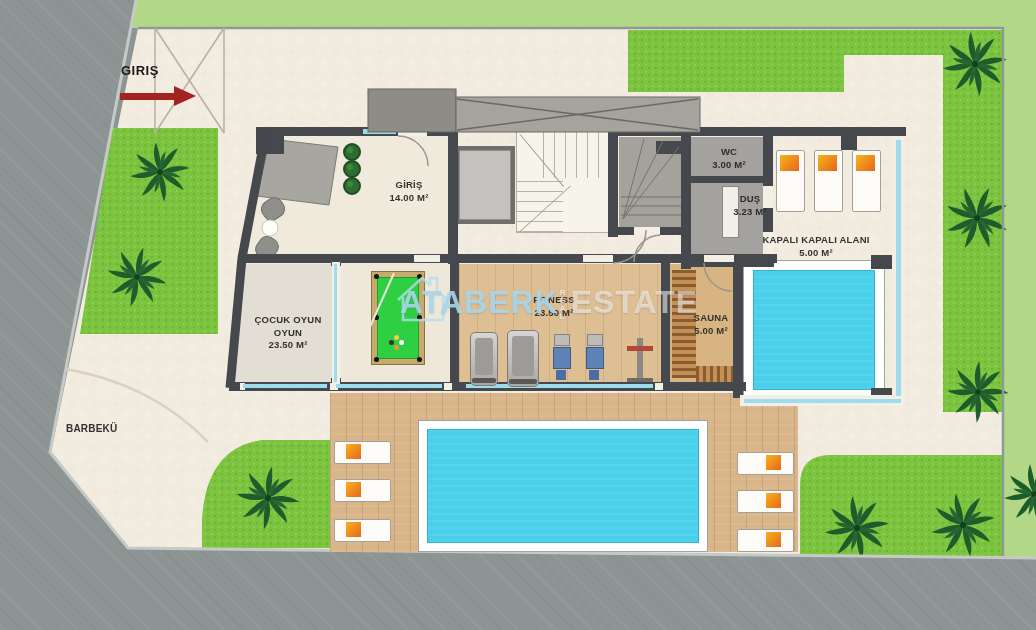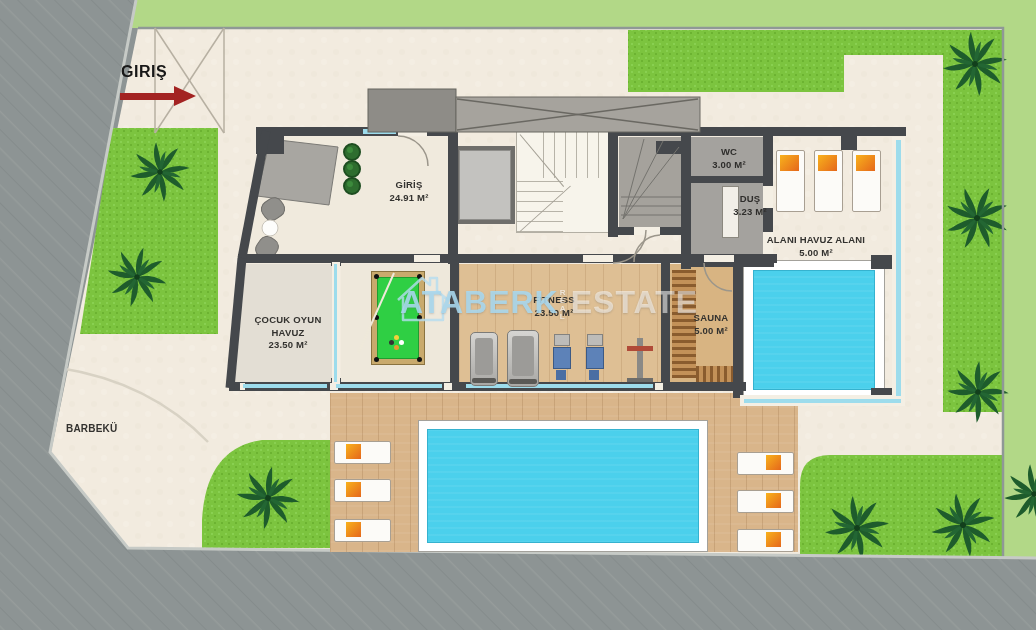--- a/index.html
+++ b/index.html
@@ -19,21 +19,21 @@
   .pool-water{position:absolute;background:var(--pool_water,#4bd0ec);box-shadow:inset 0 0 0 1px #35b2cf;
         background-image:repeating-linear-gradient(0deg,rgba(255,255,255,.06) 0 2px,rgba(0,0,0,0) 2px 7px);}
   .lounger{position:absolute;width:55px;height:21px;background:#fcfbf8;border:1px solid #a89f92;border-radius:2px;z-index:35;}
   .lounger .tw{position:absolute;top:2px;width:15px;height:15px;background:linear-gradient(135deg,#f8b21c,#e5671b);}
   .lounger.l .tw{left:11px;} .lounger.r .tw{left:28px;}
   .lounger-v{position:absolute;width:27px;height:60px;background:#fcfbf8;border:1px solid #a89f92;border-radius:2px;z-index:35;}
   .lounger-v .tw{position:absolute;left:3px;top:4px;width:19px;height:16px;background:linear-gradient(135deg,#f8b21c,#e5671b);}
   .lbl{position:absolute;z-index:40;transform:translateX(-50%);text-align:center;
        font-weight:bold;font-size:9.5px;line-height:1.32;color:#33322f;letter-spacing:.2px;white-space:nowrap;}
   .lbl.free{transform:none;text-align:right;}
-  #entrance-label{position:absolute;z-index:40;font-weight:bold;font-size:16px;letter-spacing:.5px;color:#181818;}
+  #entrance-label{position:absolute;z-index:40;font-weight:bold;font-size:13px;letter-spacing:.5px;color:#181818;}
   #barbecue-label{font-size:10px;}
   #arrow{position:absolute;z-index:40;width:80px;height:21px;}
   #arrow .bar{position:absolute;left:0;top:7px;width:54px;height:7px;background:var(--accent_red,#a32322);}
   #arrow .head{position:absolute;left:54px;top:0;width:0;height:0;
       border-left:22px solid var(--accent_red,#a32322);border-top:10.5px solid transparent;border-bottom:10.5px solid transparent;}
   #watermark{position:absolute;left:394px;top:268px;width:310px;height:100px;z-index:50;pointer-events:none;}
   #wm-title{position:absolute;left:6px;top:16px;white-space:nowrap;
       font-weight:bold;font-size:32px;letter-spacing:1px;text-shadow:0 1px 2px rgba(90,90,90,.25);}
   #wm-brand{color:rgba(168,216,239,.88);}
   #wm-real{display:inline-block;vertical-align:middle;font-size:8px;letter-spacing:0;color:rgba(255,255,255,.65);
@@ -351,37 +351,37 @@
     </div>
 
   <div id="entrance-label" style="left:121px;top:63px;">GIRIŞ</div>
   <div id="arrow" style="left:120px;top:86px;">
     <div class="bar"></div>
       <div class="head"></div>
   </div>
 
   <div class="lbl" style="left:409px;top:179px;">
     <div>GİRİŞ</div>
-    <div>24.91 M²</div>
+    <div>14.00 M²</div>
   </div>
   <div class="lbl" style="left:729px;top:146px;color:#2e2d2b;">
     <div>WC</div>
     <div>3.00 M²</div>
   </div>
   <div class="lbl" style="left:750px;top:193px;color:#2e2d2b;text-align:center;">
     <div>DUŞ</div>
     <div>3.23 M²</div>
   </div>
   <div class="lbl" style="left:816px;top:234px;">
-    <div>ALANI HAVUZ ALANI</div>
+    <div>KAPALI KAPALI ALANI</div>
     <div>5.00 M²</div>
   </div>
   <div class="lbl" style="left:288px;top:314px;">
     <div>ÇOCUK OYUN</div>
-    <div>HAVUZ</div>
+    <div>OYUN</div>
     <div>23.50 M²</div>
   </div>
   <div class="lbl" style="left:554px;top:294px;">
     <div>FITNESS</div>
     <div>23.50 M²</div>
   </div>
   <div class="lbl" style="left:711px;top:312px;">
     <div>SAUNA</div>
     <div>5.00 M²</div>
   </div>

